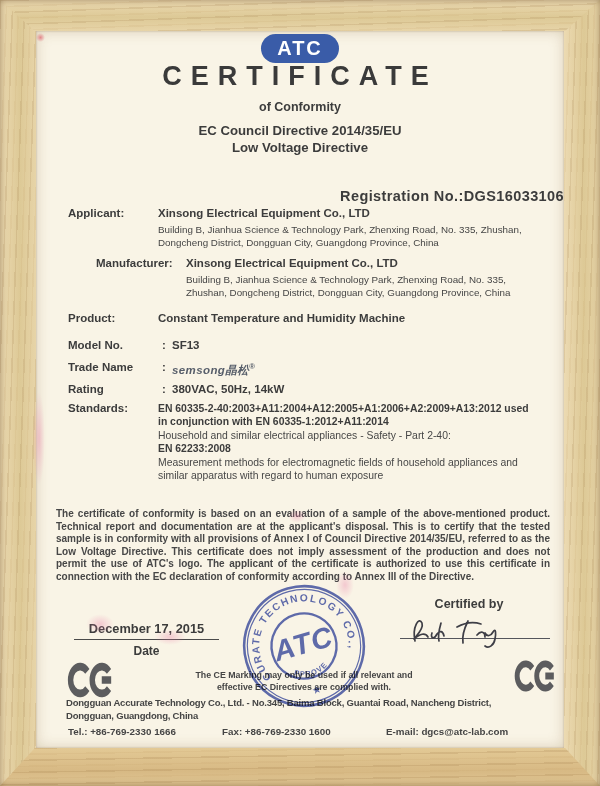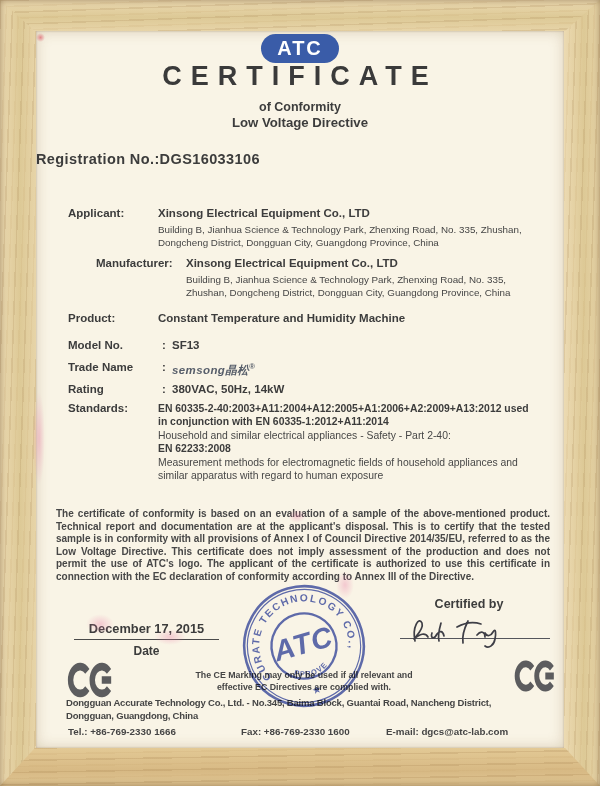--- a/index.html
+++ b/index.html
@@ -27,21 +27,21 @@
     background:#f9f4e6;
     box-shadow:inset 0 0 14px rgba(130,95,45,.26), inset 0 0 2px rgba(100,70,30,.4);}
   
   .logo-pill{width:78px;height:29px;margin:3px auto 0;border-radius:15px;background:#3a5ca8;
     display:flex;align-items:center;justify-content:center;}
   .logo-pill span{color:#fff;font-weight:bold;font-size:20px;letter-spacing:2px;}
   .cert-title{text-align:center;font-weight:bold;font-size:27px;letter-spacing:9px;margin-top:-2px;color:#3a3a3a;}
   .cert-sub{text-align:center;font-weight:bold;font-size:12.5px;margin-top:8px;}
   .directive{text-align:center;font-weight:bold;font-size:13.2px;line-height:17px;}
   .directive.first{margin-top:8px;}
-  .registration{text-align:left;font-weight:bold;font-size:14.5px;letter-spacing:.4px;margin-top:20px;}
+  .registration{text-align:right;font-weight:bold;font-size:14.5px;letter-spacing:.4px;margin-top:32px;}
   
   .row{position:absolute;left:32px;right:26px;display:flex;}
   .lbl{flex:none;width:90px;font-weight:bold;font-size:11.5px;}
   .val{flex:1;max-width:396px;}
   .company{font-weight:bold;font-size:11.5px;}
   .addr{font-size:9.8px;line-height:13px;margin-top:4px;color:#454545;}
   .pvalue{font-weight:bold;font-size:11.5px;}
   .sub{display:flex;height:22px;align-items:flex-start;}
   .sub .n{flex:none;width:88px;font-weight:bold;font-size:11.5px;}
   .sub .c{flex:none;width:16px;font-weight:bold;font-size:11.5px;text-align:center;}
@@ -68,21 +68,21 @@
   
   .ce-left{position:absolute;left:30px;top:629px;}
   .ce-right{position:absolute;left:477px;top:627px;}
   .ce-note{position:absolute;left:148px;top:639px;width:240px;text-align:center;
     font-weight:bold;font-size:8.8px;line-height:11.5px;color:#454545;}
   .f-address{position:absolute;left:30px;top:666px;width:470px;font-weight:bold;
     font-size:9.5px;line-height:12.5px;letter-spacing:-.2px;color:#454545;}
   .contacts{position:absolute;left:32px;right:26px;top:695px;height:14px;}
   .contacts span{position:absolute;font-weight:bold;font-size:9.8px;color:#454545;}
   .c-tel{left:0;}
-  .c-fax{left:173px;}
+  .c-fax{left:154px;}
   .c-email{left:318px;}
   
   .smudge{position:absolute;pointer-events:none;z-index:4;
     background:radial-gradient(ellipse at center, rgba(233,120,165,.35), rgba(233,120,165,0) 70%);}
 </style>
 </head>
 <body>
 
 <div class="scene">
 
@@ -91,20 +91,21 @@
   <div class="frame-top wood-h"></div>
   <div class="frame-bottom"></div>
 
   <div class="paper">
 
     <div class="logo-pill">
       <span>ATC</span>
     </div>
     <div class="cert-title">CERTIFICATE</div>
     <div class="cert-sub">of Conformity</div>
+    <div class="directive first">EC Council Directive 2014/35/EU</div>
     <div class="directive">Low Voltage Directive</div>
     <div class="registration">Registration No.:DGS16033106</div>
 
     <div class="row" style="top:176px;">
       <span class="lbl">Applicant:</span>
       <div class="val">
         <div class="company">Xinsong Electrical Equipment Co., LTD</div>
         <div class="addr">Building B, Jianhua Science &amp; Technology Park, Zhenxing Road, No. 335, Zhushan, Dongcheng District, Dongguan City, Guangdong Province, China</div>
       </div>
     </div>

